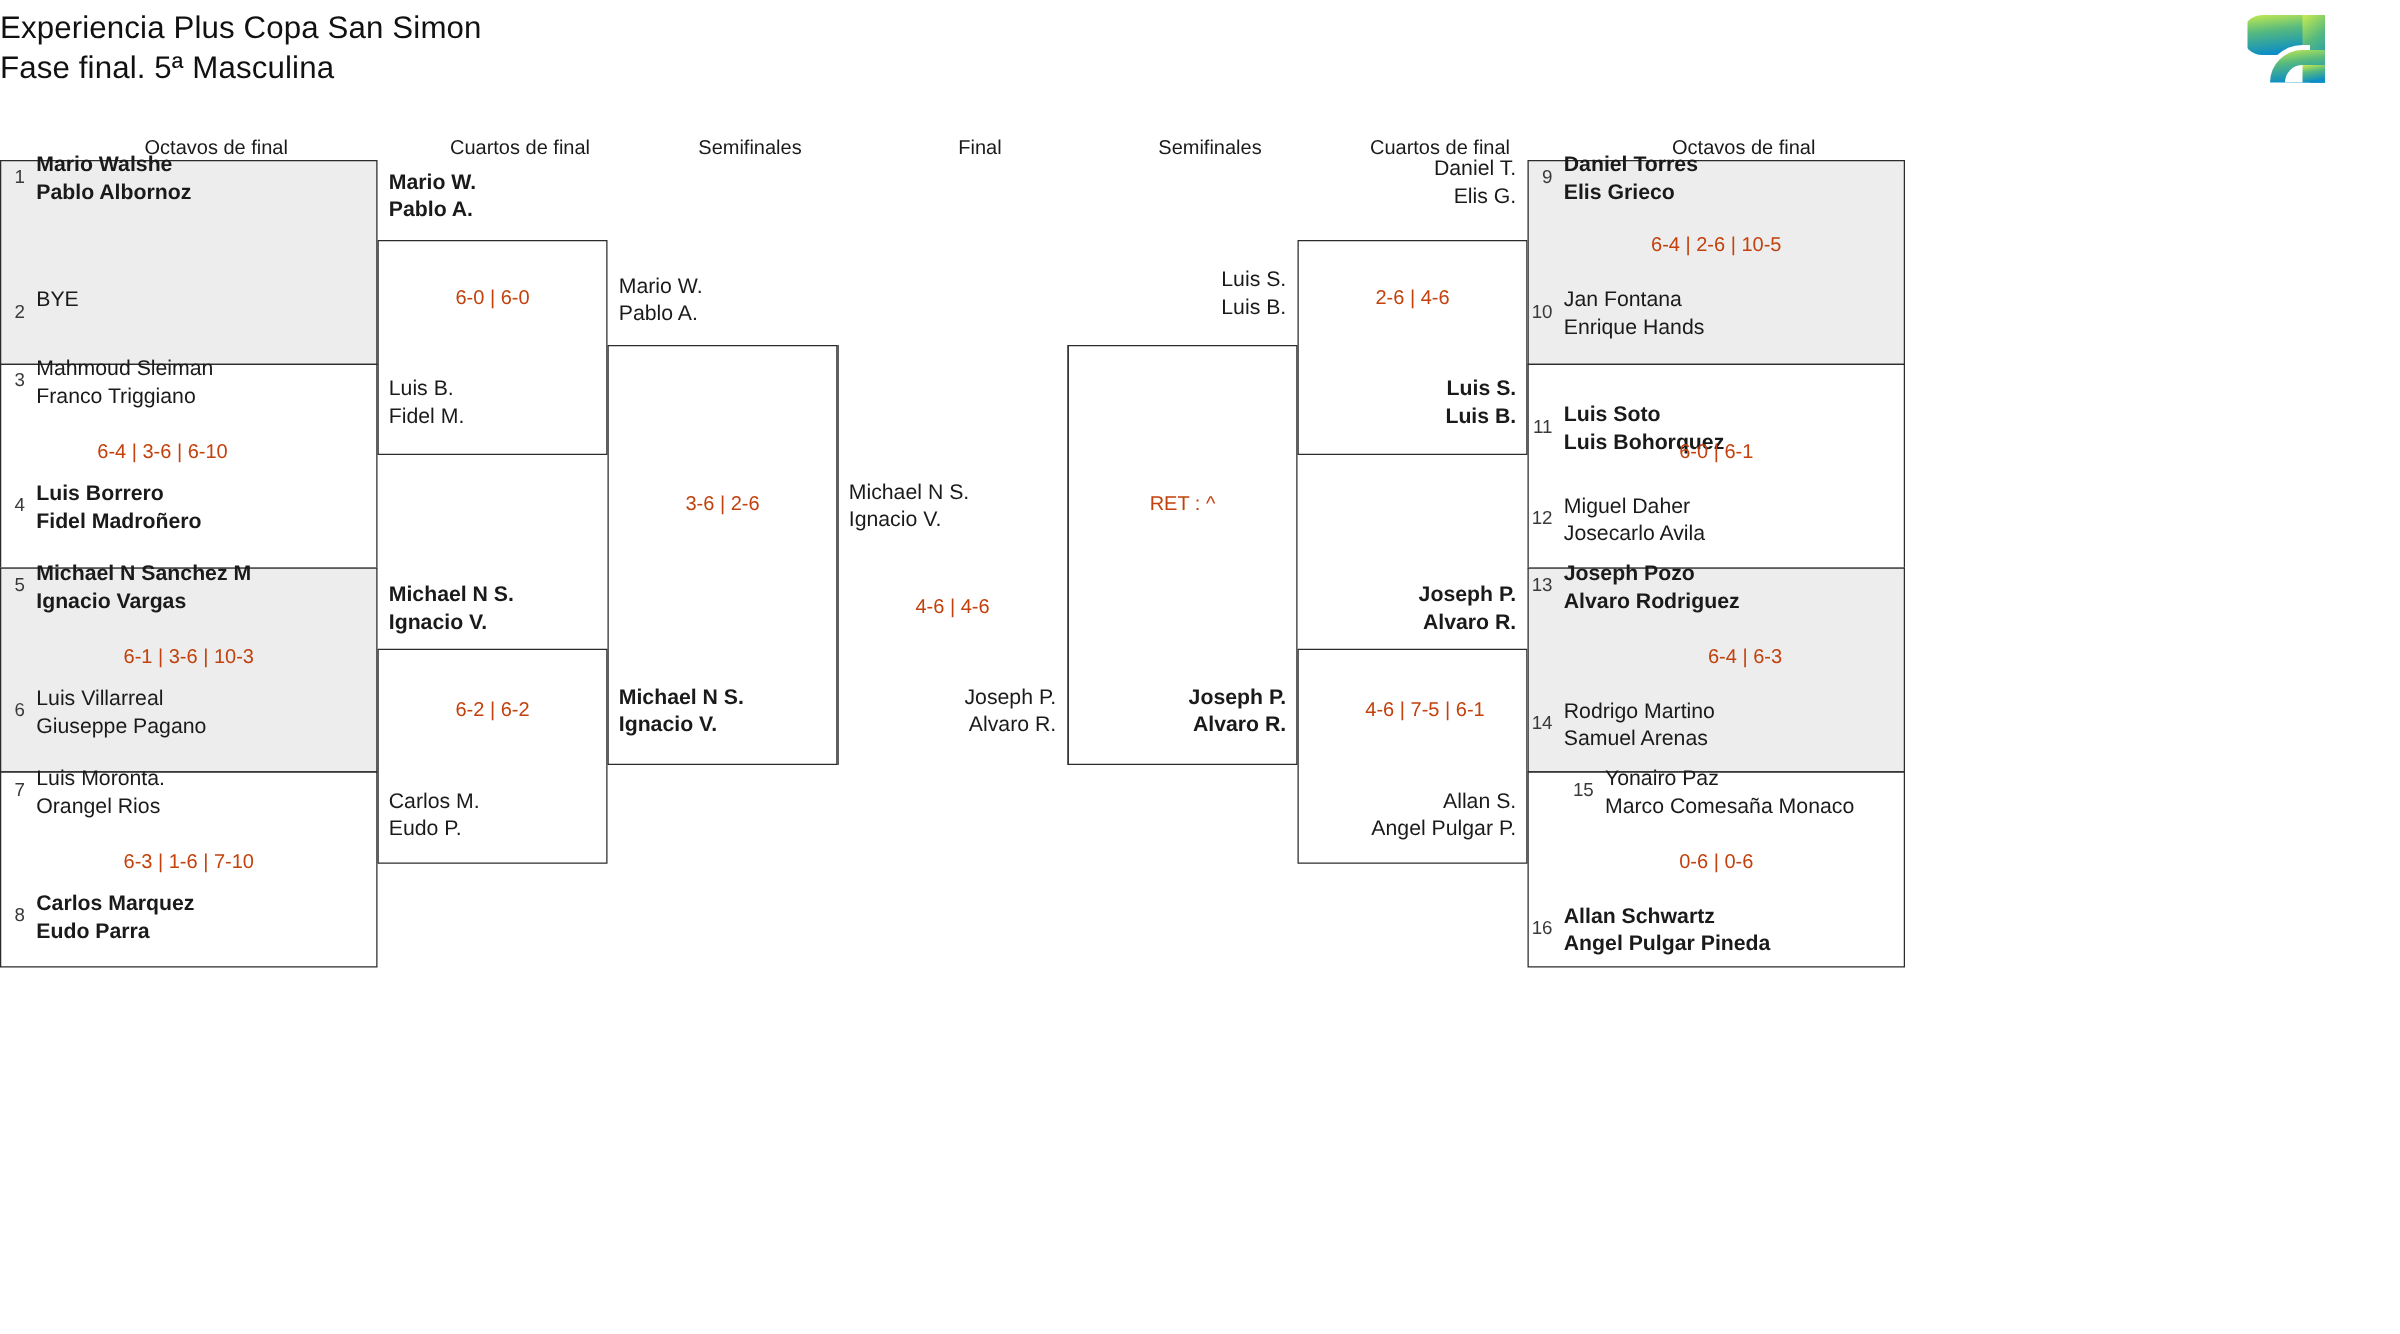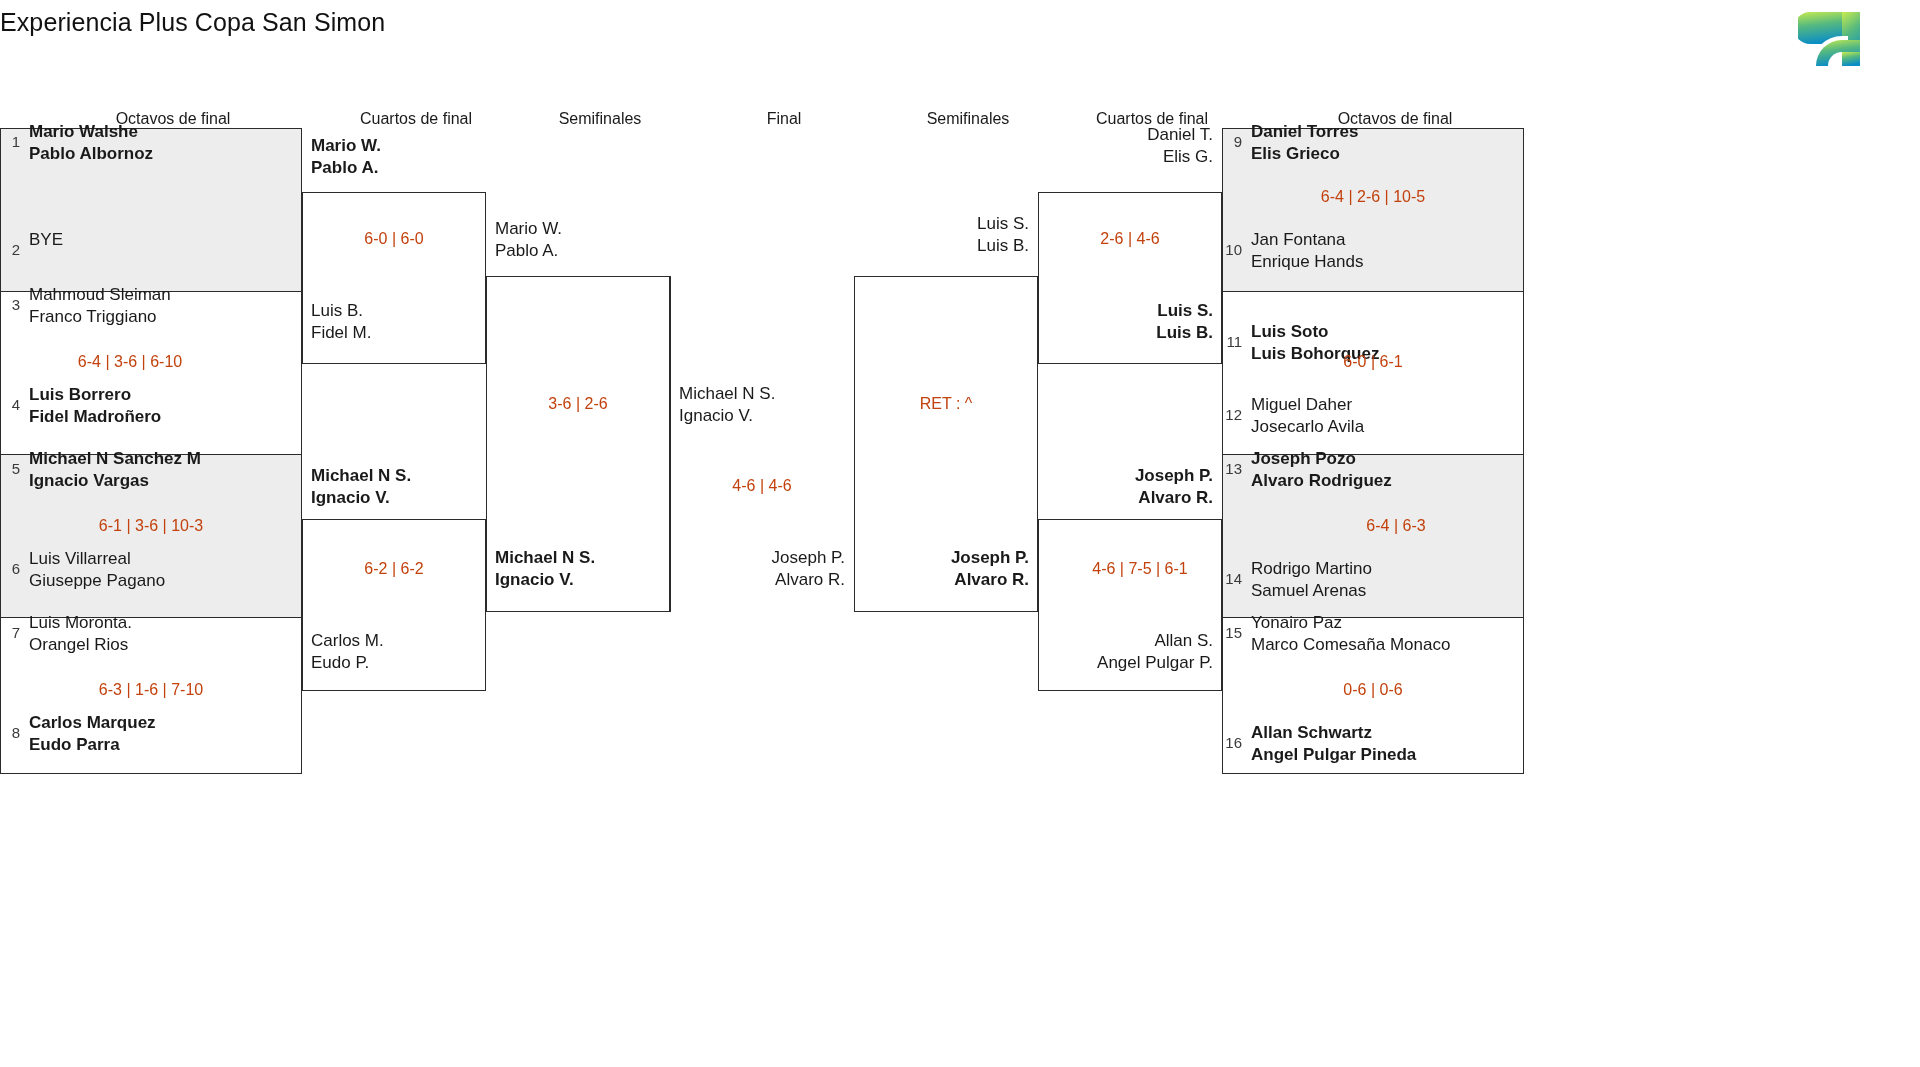--- a/index.html
+++ b/index.html
@@ -58,20 +58,21 @@
   }
 </style>
 </head>
 <body>
 
 <div class="page">
 
   <div class="header">
     <div class="title-block">
       <div class="title-line">Experiencia Plus Copa San Simon</div>
+      <div class="title-line">Fase final. 5ª Masculina</div>
     </div>
     <div class="logo">
       <svg viewBox="0 0 84 62" width="84" height="62" aria-hidden="true">
         <defs>
           <linearGradient id="lg" x1="0" y1="0" x2="0.25" y2="1">
             <stop offset="0%" stop-color="#c8ec4e"></stop>
             <stop offset="45%" stop-color="#56b97f"></stop>
             <stop offset="100%" stop-color="#0b8dc6"></stop>
           </linearGradient>
         </defs>
@@ -291,21 +292,21 @@
   </div>
   <div class="sc" style="left:1222px; top:517px; width:348px;">6-4 | 6-3</div>
   <div class="pl right" style="left:1222px; top:558px;">
     <span class="seed">14</span>
     <span class="names">
       <span class="nm">Rodrigo Martino</span>
       <span class="nm">Samuel Arenas</span>
     </span>
   </div>
 
-  <div class="pl right" style="left:1222px; top:612px;">
+  <div class="pl right" style="left:1222px; top:612px;padding-left:33px;">
     <span class="seed">15</span>
     <span class="names">
       <span class="nm">Yonairo Paz</span>
       <span class="nm">Marco Comesaña Monaco</span>
     </span>
   </div>
   <div class="sc" style="left:1222px; top:681px; width:302px;">0-6 | 0-6</div>
   <div class="pl right" style="left:1222px; top:722px;">
     <span class="seed">16</span>
     <span class="names bold">

